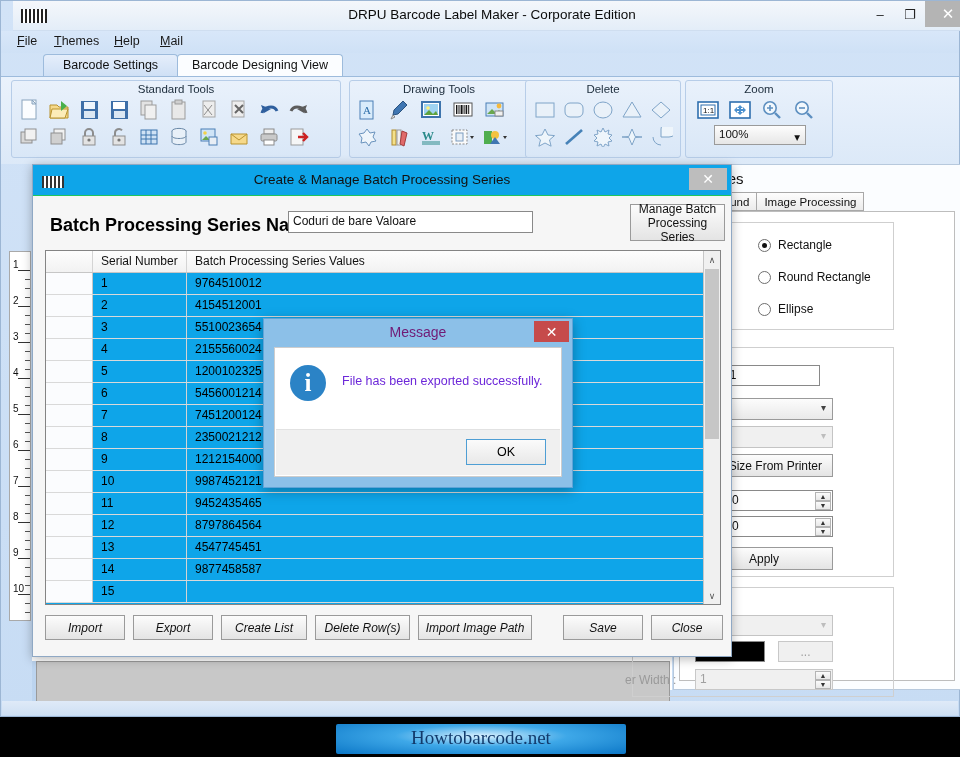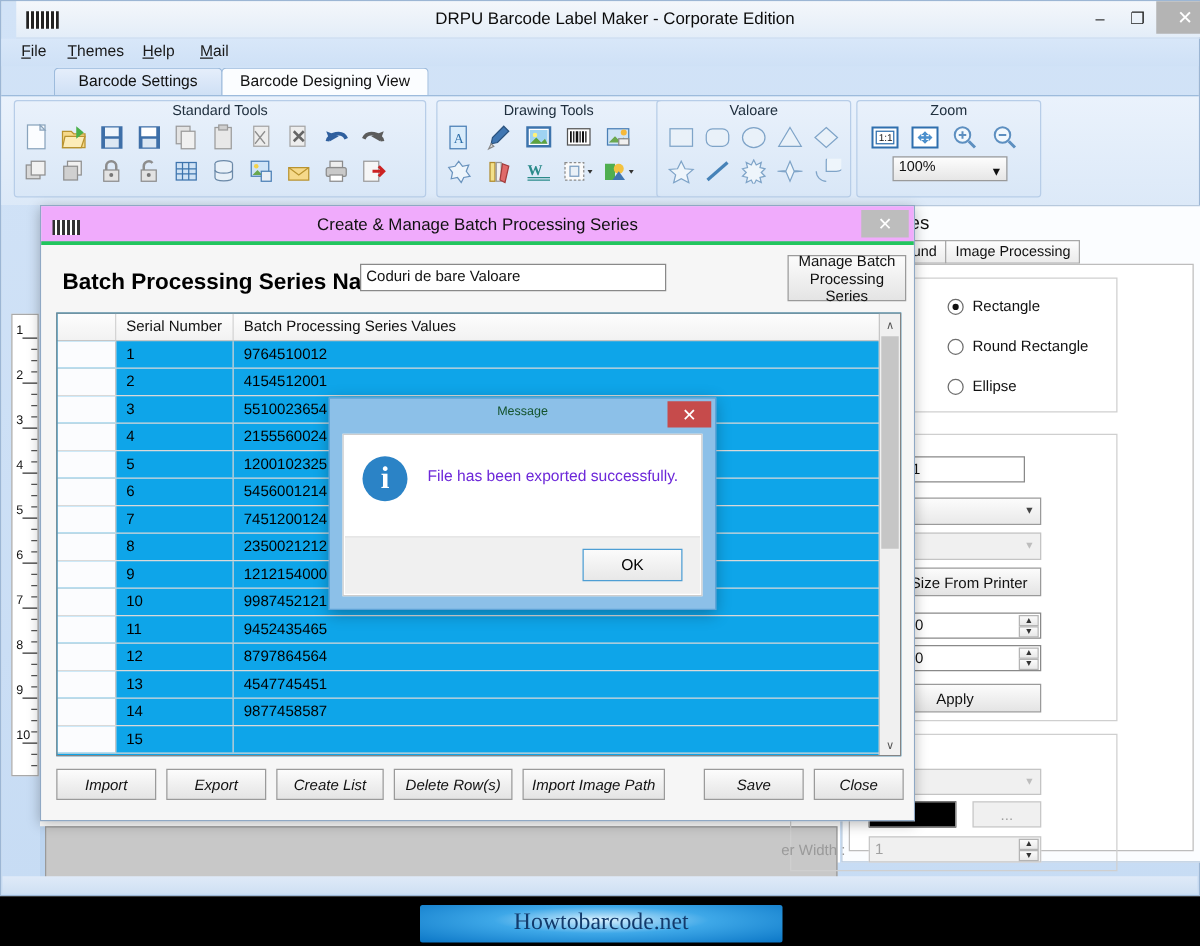--- a/index.html
+++ b/index.html
@@ -108,21 +108,21 @@
     background:linear-gradient(180deg,#fbfbfb,#e8e8e8);border:1px solid #b4b4b4;
     font-size:7px;color:#333;box-sizing:border-box;}
   .lbl-grey{position:absolute;font-size:12px;color:#9a9a9a;}
   .swatch{position:absolute;background:#000;border:1px solid #8a8a8a;box-sizing:border-box;}
 
   
   .dlg{position:absolute;left:31px;top:163px;width:700px;height:493px;
     background:#f4f4f4;border:1px solid #8fa8c4;box-sizing:border-box;
     box-shadow:0 2px 10px rgba(0,0,0,.28);}
   .dlg-bar{position:absolute;left:0;top:0;width:100%;height:31px;
-    background:#f0abfc;border-bottom:3px solid #22c55e;box-sizing:border-box;}
+    background:#0ea5e9;border-bottom:1px solid #22c55e;box-sizing:border-box;}
   .dlg-title{position:absolute;left:0;right:0;top:7px;text-align:center;font-size:13.5px;color:#111;}
   .dlg-bc{position:absolute;left:9px;top:11px;width:22px;height:12px;
     background:repeating-linear-gradient(90deg,#333 0 2px,#fff 2px 4px);}
   .dlg-x{position:absolute;right:4px;top:3px;width:38px;height:22px;background:#bdbdbd;
     color:#fff;font-size:14px;display:flex;align-items:center;justify-content:center;}
   .dlg-body{position:absolute;left:0;top:31px;width:100%;bottom:0;background:#f6f6f6;}
   .bps-label{position:absolute;left:17px;top:19px;font-size:18px;font-weight:bold;color:#000;}
   .bps-input{position:absolute;left:255px;top:15px;width:245px;height:22px;}
   .mbps-btn{position:absolute;left:597px;top:8px;width:95px;height:37px;line-height:14px;
     flex-direction:column;}
@@ -147,21 +147,21 @@
     align-items:center;justify-content:center;font-size:9px;color:#555;background:#f0f0f0;}
   .vsb-thumb{position:absolute;left:1px;width:14px;top:18px;height:170px;background:#c6c6c6;}
 
   .dlg-btn{position:absolute;top:419px;height:25px;font-style:italic;}
 
   
   .msg{position:absolute;left:262px;top:317px;width:310px;height:170px;
     background:#8cc0e8;border:1px solid #5fa4d8;box-sizing:border-box;
     box-shadow:0 3px 12px rgba(0,0,0,.3);}
   .msg-bar{position:absolute;left:0;top:0;width:100%;height:27px;}
-  .msg-title{position:absolute;left:0;right:0;top:5px;text-align:center;font-size:10px;color:#14532d;}
+  .msg-title{position:absolute;left:0;right:0;top:5px;text-align:center;font-size:14px;color:#701a75;}
   .msg-x{position:absolute;right:3px;top:2px;width:35px;height:21px;background:#c64b4b;
     color:#fff;font-size:14px;display:flex;align-items:center;justify-content:center;}
   .msg-inner{position:absolute;left:10px;top:28px;right:10px;bottom:10px;
     background:#fff;border:1px solid #cdcdcd;box-sizing:border-box;}
   .msg-icon{position:absolute;left:26px;top:46px;width:36px;height:36px;border-radius:50%;
     background:#2b83c6;display:flex;align-items:center;justify-content:center;
     color:#fff;font-size:25px;font-weight:bold;font-family:"Liberation Serif",serif;}
   .msg-text{position:absolute;left:78px;top:55px;font-size:12.5px;color:#6d28d9;}
   .msg-foot{position:absolute;left:1px;right:1px;bottom:1px;height:46px;background:#f0f0f0;
     border-top:1px solid #e2e2e2;box-sizing:border-box;}
@@ -423,21 +423,21 @@
                 <rect x="2" y="4" width="8" height="13" fill="#4fae4f"></rect>
                 <circle cx="13" cy="8" r="4" fill="#f3c240"></circle>
                 <path d="M8 17l5-7 5 7z" fill="#3f76b2"></path>
                 <path d="M21 9l4 0-2 3z" fill="#333"></path>
               </svg>
             </span>
         </div>
       </div>
 
       <div class="grp" style="left:524px;width:156px">
-        <div class="grp-label">Valoare</div>
+        <div class="grp-label">Delete</div>
         <div class="iconrow" style="top:17px;left:6px;gap:3px">
           <span class="tb-ico">
               <svg width="24" height="22">
                 <rect x="3" y="4" width="18" height="14" fill="#e9f1f9" stroke="#7fa4c8"></rect>
               </svg>
             </span>
           <span class="tb-ico">
               <svg width="24" height="22">
                 <rect x="3" y="4" width="18" height="14" rx="5" fill="#e9f1f9" stroke="#7fa4c8"></rect>
               </svg>

